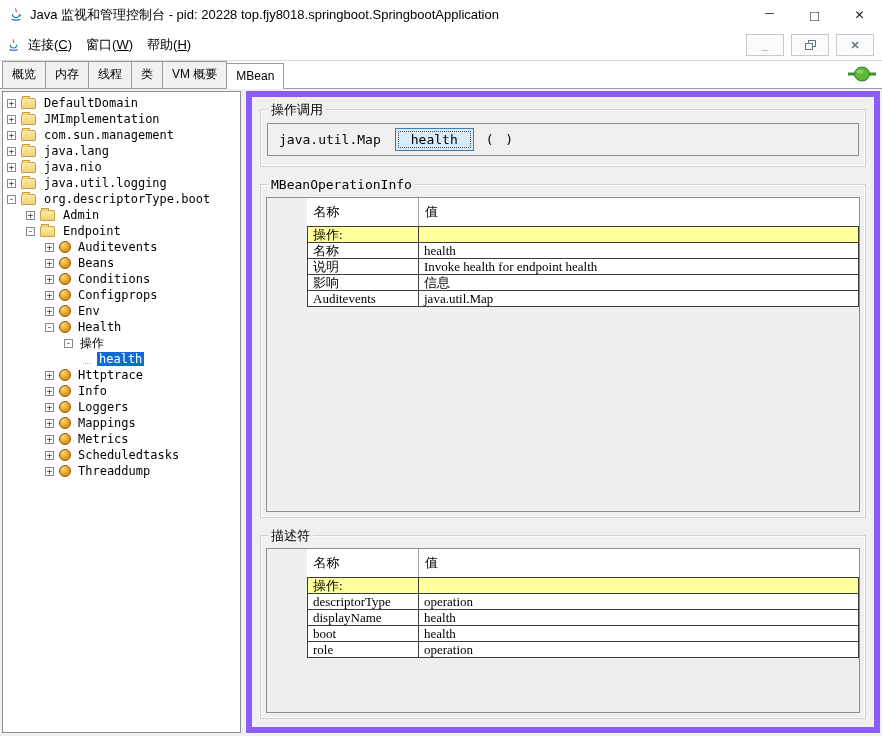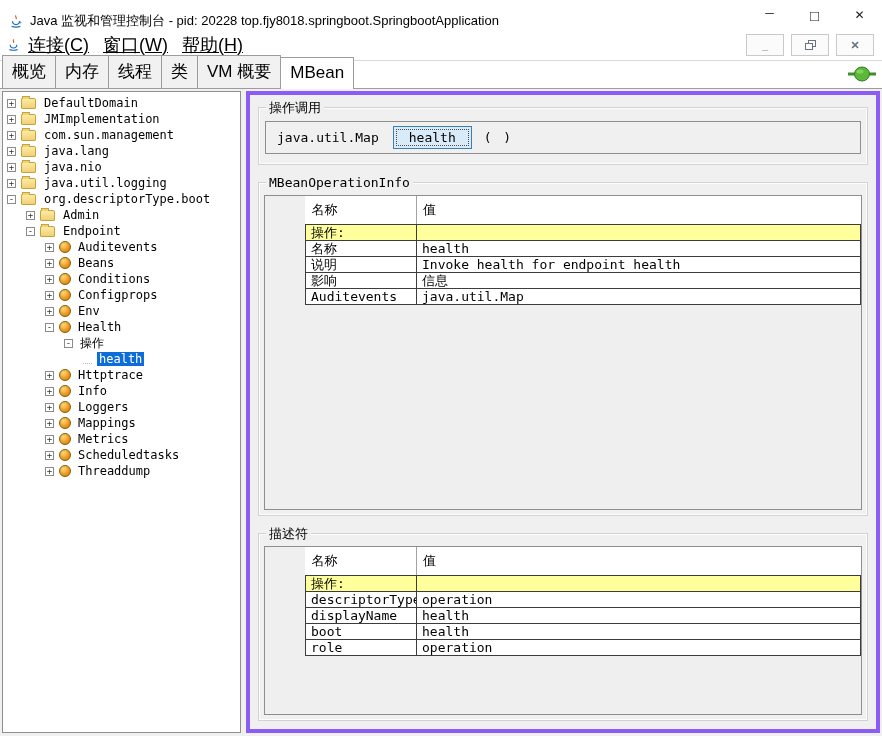--- a/index.html
+++ b/index.html
@@ -1,54 +1,54 @@
 <!DOCTYPE html>
 <html><head>
 <meta charset="utf-8">
 <style>
   * { margin:0; padding:0; box-sizing:border-box; }
   html,body { width:882px; height:736px; overflow:hidden; }
   body { background:#f0f0f0; font-family:"Liberation Sans",sans-serif; color:#000; }
 
   
-  .titlebar { height:30px; background:#fff; display:flex; align-items:flex-end; padding-left:8px; }
+  .titlebar { height:30px; background:#fff; display:flex; align-items:center; padding-left:8px; }
   .titlebar .title { font-size:13px; margin-left:6px; white-space:nowrap; }
   .win-controls { margin-left:auto; display:flex; height:100%; }
   .win-btn { width:45px; height:100%; display:flex; align-items:center; justify-content:center;
              font-size:12px; color:#1a1a1a; cursor:default; }
   .win-btn.max { font-size:15px; }
 
   
   .cup-icon { width:16px; height:16px; display:inline-block; flex:none; }
 
   
   .menubar { height:31px; background:#fff; display:flex; align-items:center; padding:0 6px;
              border-bottom:1px solid #d9d9d9; }
-  .menu-item { font-size:18px; padding:4px 7px; white-space:nowrap;text-decoration:underline; }
+  .menu-item { font-size:13px; padding:4px 7px; white-space:nowrap; }
   .frame-controls { margin-left:auto; display:flex; gap:7px; margin-right:2px; }
   .frame-btn { width:38px; height:22px; border:1px solid #c9c9c9; background:#fbfbfb;
                display:flex; align-items:center; justify-content:center; color:#68747f;
                font-size:11px; font-weight:bold; }
   .frame-btn svg { display:block; }
 
   
   .tabbar { height:28px; background:#fff; display:flex; align-items:flex-end;
             border-bottom:1px solid #9c9c9c; padding-left:2px; position:relative; }
-  .tab { font-size:17px; padding:4px 9px 5px 9px; background:#f1f1f1;
+  .tab { font-size:12px; padding:4px 9px 5px 9px; background:#f1f1f1;
          border:1px solid #9c9c9c; border-bottom:none; margin-right:-1px; position:relative;
          white-space:nowrap; }
   .tab.active { background:#fff; z-index:2; padding-top:5px; }
   .tab.active::after { content:""; position:absolute; left:0; right:0; bottom:-1px; height:1px; background:#fff; }
   .conn-icon { position:absolute; right:6px; top:5px; }
 
   
   .content { display:flex; height:644px; padding:2px 2px 0 2px; }
   .tree-panel { width:239px; flex:none; background:#fff; border:1px solid #8e8e8e;
                 overflow:hidden; padding-top:3px; }
-  .right-panel { flex:1; margin-left:5px; border:4px solid #8b5cf6; background:#f0f0f0;
+  .right-panel { flex:1; margin-left:5px; border:6px solid #8b5cf6; background:#f0f0f0;
                  padding:12px 8px 8px 8px; display:flex; flex-direction:column; overflow:hidden; }
 
   
   .tree-row { height:16px; display:flex; align-items:center;
               font-family:"DejaVu Sans Mono",monospace; font-size:12px; white-space:nowrap; }
   .expand-box { width:9px; height:9px; flex:none; border:1px solid #8a8a8a; background:#fff;
                 font-size:9px; line-height:7px; text-align:center; color:#333; margin-right:5px;
                 font-family:"DejaVu Sans Mono",monospace; }
   .expand-spacer { width:9px; height:9px; flex:none; margin-right:5px;
                    border-bottom:1px dotted #b9b9b9; align-self:flex-start; margin-top:4px; }
@@ -84,21 +84,21 @@
   
   .scrollpane { margin:12px 5px 5px 5px; border:1px solid #8e8e8e; background:#efefef;
                 flex:1; overflow:hidden;padding-left:40px; }
   table.info { width:100%; border-collapse:collapse; background:#fff;
                font-family:"DejaVu Sans Mono",monospace; font-size:13px; table-layout:fixed; }
   table.info th { font-weight:normal; text-align:left; background:#fff;
                   padding:5px 6px; height:26px; border-bottom:1px solid #3c3c3c;
                   border-right:1px solid #a3a3a3; }
   table.info th:last-child { border-right:none; }
   table.info td { border:1px solid #3c3c3c; padding:0 5px; height:16px; line-height:15px;
-                  overflow:hidden; white-space:nowrap; background:#fff; }
+                  overflow:hidden; white-space:nowrap; background:#fff;font-family:Liberation Serif, serif; }
   table.info tr.section-row td { background:#ffff9c; }
   col.c-name { width:111px; }
 
   
   .glyph-min { display:inline-block; transform:translateY(-2px); }
 </style>
 </head>
 <body>
 
 <div class="titlebar">

